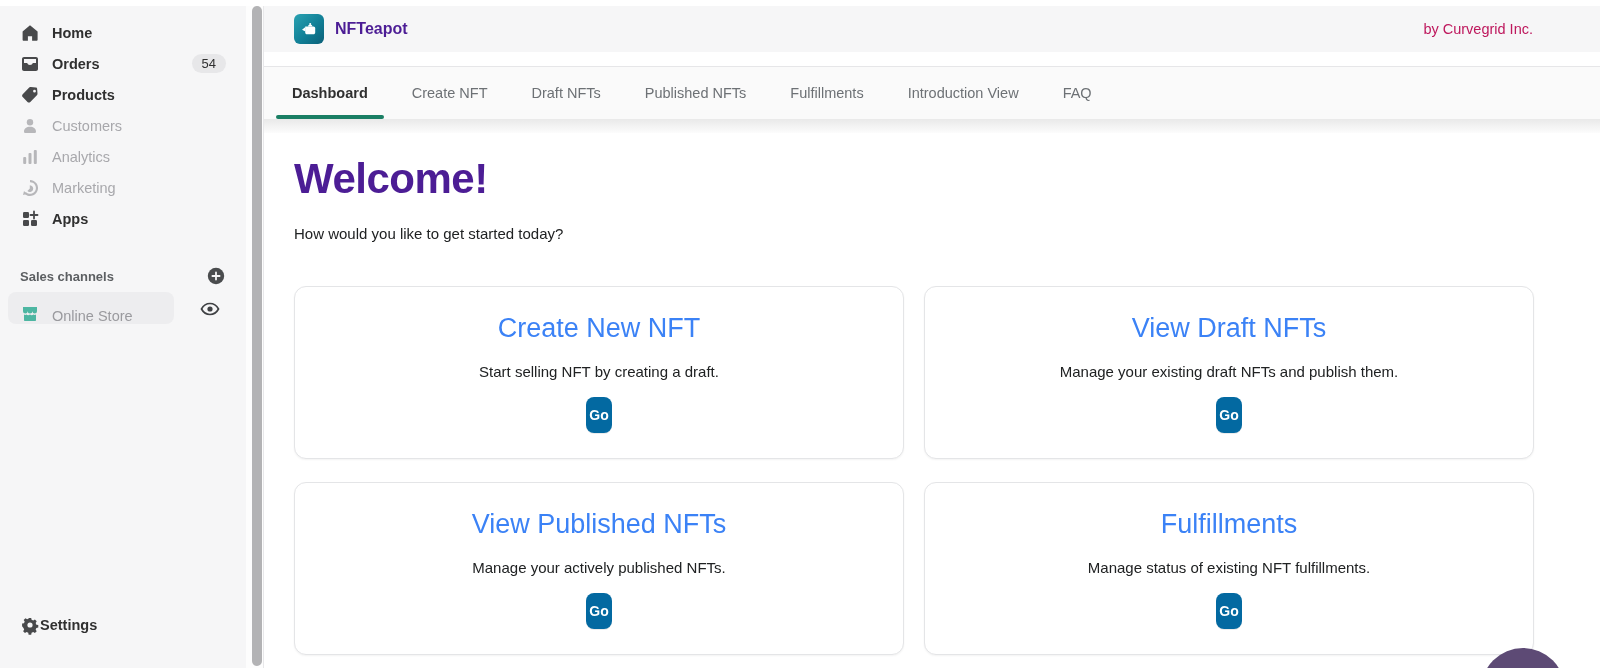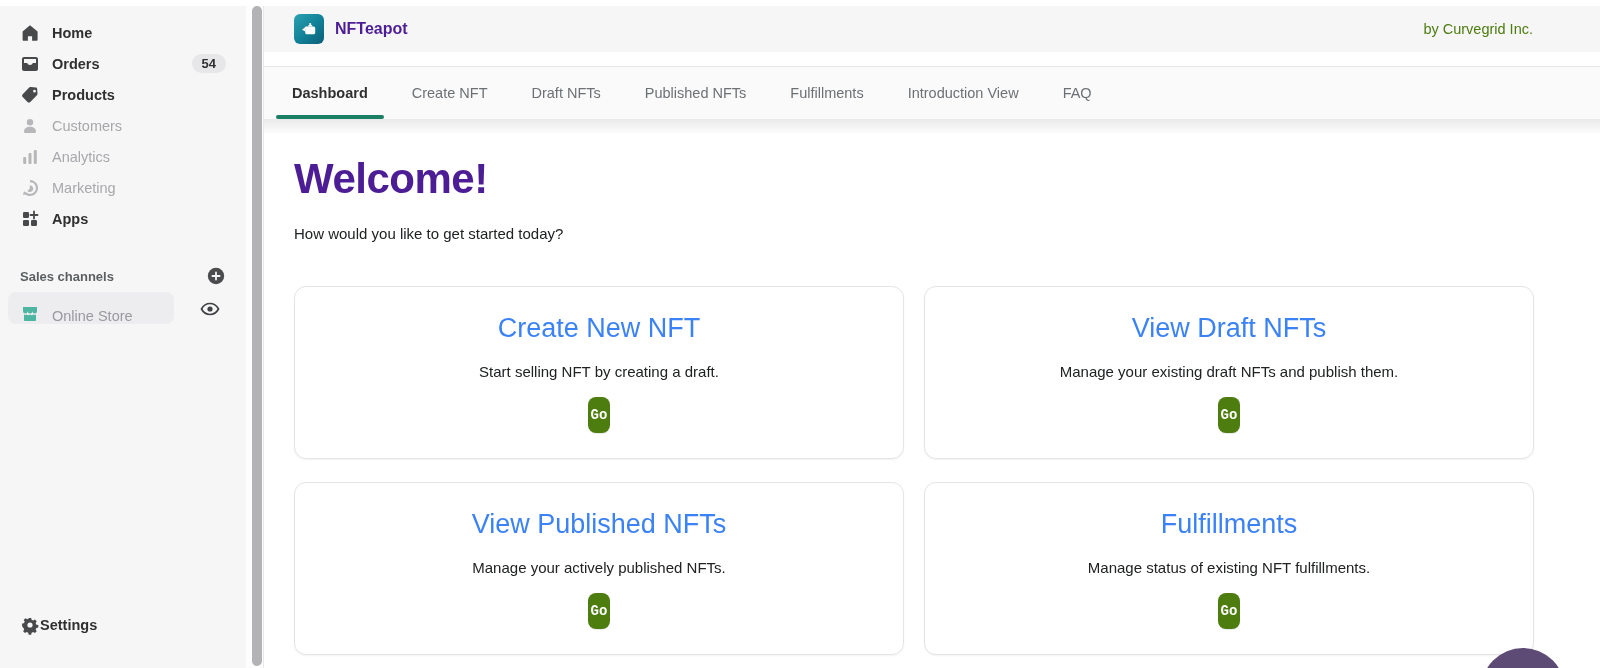--- a/index.html
+++ b/index.html
@@ -8,21 +8,21 @@
   .page { display: flex; width: 1600px; height: 484px; padding-top: 6px; background: #fff; }
 
   
   .sidebar { width: 246px; height: 662px; background: #f6f6f7; display: flex; flex-direction: column;
     padding-top: 11px; flex-shrink: 0; }
   .nav-item { display: flex; align-items: center; height: 31px; padding: 0 20px; gap: 12px;
     font-size: 14.5px; font-weight: 600; color: #303030; cursor: pointer; }
   .nav-item .ic { width: 20px; height: 20px; display: flex; align-items: center; justify-content: center; flex-shrink: 0; }
   .nav-item.disabled { color: #a8a8ac; font-weight: 500; }
   .nav-item .grow { flex: 1; }
-  .badge { background: #e7e7e9; color: #303030; font-size: 13px; font-weight: 700;
+  .badge { background: #e7e7e9; color: #303030; font-size: 13px; font-weight: 400;
     border-radius: 11px; padding: 3px 10px; line-height: 1; }
   .sc-heading { display: flex; align-items: center; margin-top: 30px; padding: 0 20px; height: 24px; }
   .sc-heading .lbl { font-size: 13px; font-weight: 700; color: #5c5f62; flex: 1; }
   .store-row { display: flex; align-items: flex-end; margin: 4px 0 0 8px; width: 166px; height: 32px;
     background: #ededef; border-radius: 8px; padding: 0 12px; gap: 12px; position: relative; }
   .store-row .lbl { font-size: 14.5px; font-weight: 500; color: #9a9a9e; }
   .eye-wrap { position: absolute; left: 191px; top: 6px; width: 22px; height: 22px; }
   .sb-spacer { flex: 1; }
   .settings-row { display: flex; align-items: center; height: 31px; padding: 0 20px; gap: 0;
     font-size: 14.5px; font-weight: 600; color: #303030; margin-bottom: 28px; cursor: pointer; }
@@ -33,43 +33,43 @@
     background: #b3b3b5; border-radius: 5px; }
 
   
   .main { flex: 1; height: 662px; display: flex; flex-direction: column; border-left: 1px solid #e8e8ea; background: #fff; }
   .app-header { height: 46px; background: #f6f6f7; display: flex; align-items: center;
     padding: 0 67px 0 30px; flex-shrink: 0; }
   .logo { width: 30px; height: 30px; border-radius: 6px;
     background: linear-gradient(135deg, #2aa2b2 0%, #117f96 55%, #0b5f78 100%);
     display: flex; align-items: center; justify-content: center; flex-shrink: 0; }
   .app-title { margin-left: 11px; font-size: 16px; font-weight: 600; color: #4c1d95; }
-  .byline { margin-left: auto; font-size: 14.5px; font-weight: 400; color: #4d7c0f; }
+  .byline { margin-left: auto; font-size: 14.5px; font-weight: 400; color: #be185d; }
 
   .header-gap { height: 15px; background: #fff; border-bottom: 1px solid #e6e6e8; }
   .tabbar { height: 52px; background: #fafafa; display: flex; align-items: stretch; padding-left: 12px; gap: 12px; }
   .tab { display: flex; align-items: center; padding: 0 16px; font-size: 14.5px; font-weight: 450;
     color: #6d7175; position: relative; cursor: pointer; white-space: nowrap; }
   .tab.active { color: #303030; font-weight: 600; }
   .tab.active::after { content: ""; position: absolute; left: 0; right: 0; bottom: 0; height: 4px;
     background: #1a7f64; border-radius: 3px; }
   .tab-shadow { height: 14px; background: linear-gradient(#e9e9e9, #fcfcfc); }
 
   .content { flex: 1; background: #fff; padding: 22px 0 0 30px; position: relative; }
   .welcome { font-size: 42px; font-weight: 700; color: #4c1d95; letter-spacing: -0.5px; }
   .subtitle { margin-top: 22px; font-size: 15px; color: #202223; }
   .card-grid { margin-top: 44px; max-width: 1240px; display: grid;
     grid-template-columns: 1fr 1fr; gap: 23px 20px; }
   .card { background: #fff; border: 1px solid #e4e5e7; border-radius: 12px;
     box-shadow: 0 1px 2px rgba(0,0,0,0.05); height: 173px; text-align: center; padding-top: 26px; }
   .card-title { font-size: 27px; font-weight: 400; color: #3b82f6; }
   .card-desc { margin-top: 19px; font-size: 15px; color: #202223; }
-  .go-btn { margin-top: 17px; background: #4d7c0f; color: #fff; border: none; border-radius: 8px;
+  .go-btn { margin-top: 17px; background: #0369a1; color: #fff; border: none; border-radius: 8px;
     font-size: 14px; font-weight: 600; padding: 10px 3px; cursor: pointer;
-    font-family: Liberation Mono, monospace; box-shadow: 0 1px 0 rgba(0,0,0,0.08); }
+    font-family: Liberation Sans, sans-serif; box-shadow: 0 1px 0 rgba(0,0,0,0.08); }
 
   .chat-bubble { position: absolute; right: 35px; bottom: -64px; width: 84px; height: 84px;
     border-radius: 50%; background: #5d4a75; cursor: pointer; }
 
   svg { display: block; }
 </style>
 </head>
 <body>
 
 <div class="page">

